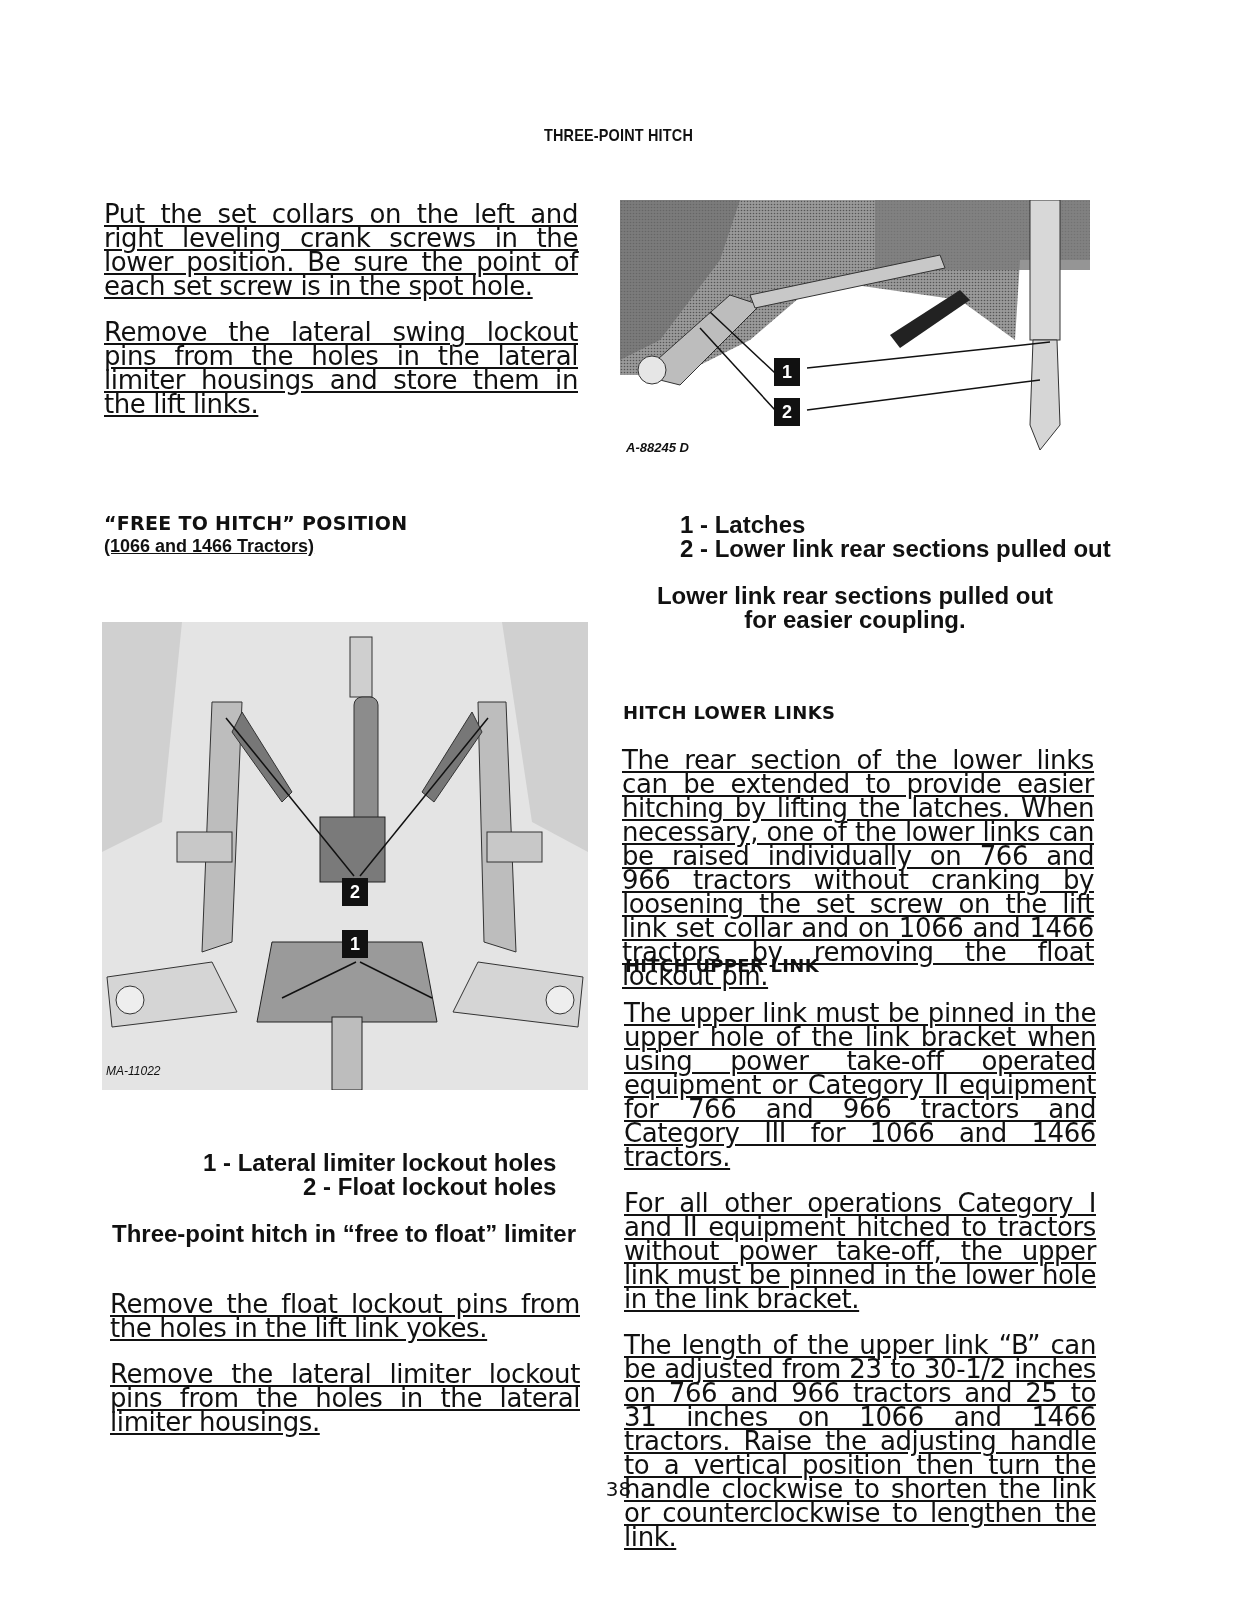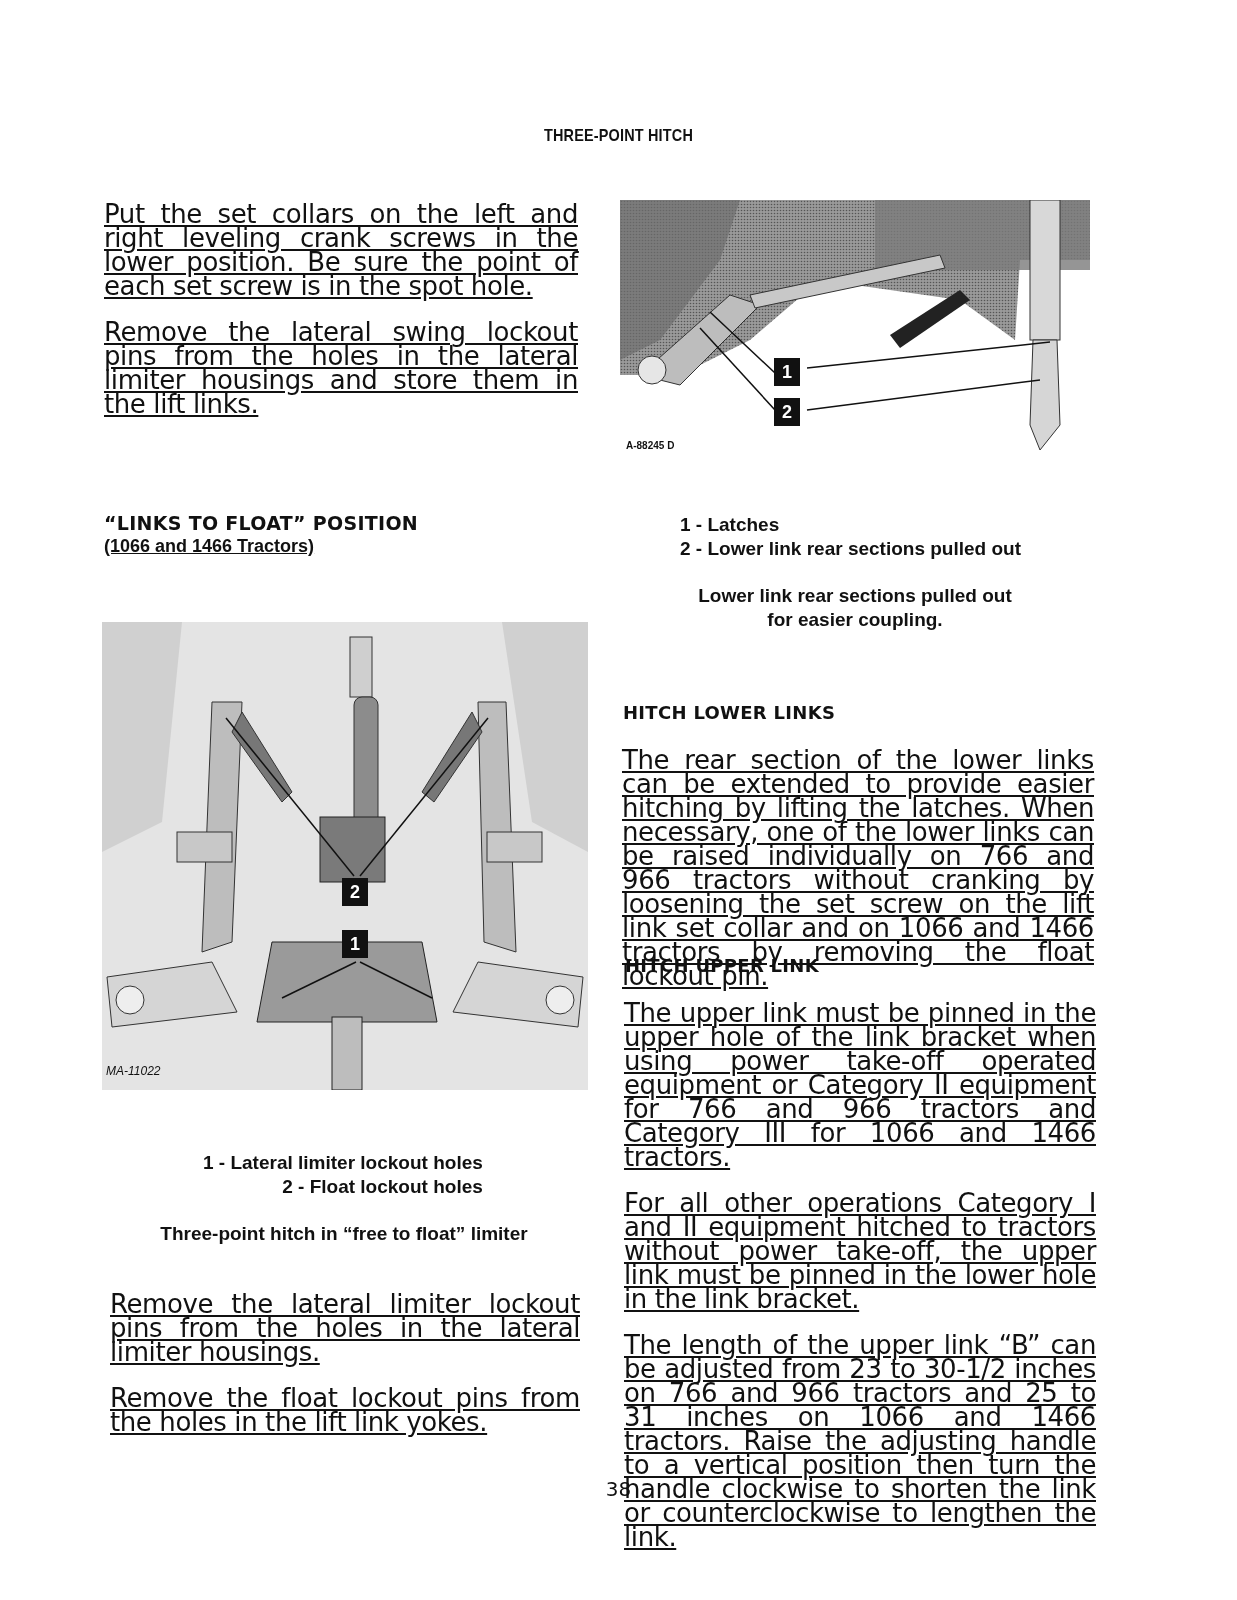--- a/index.html
+++ b/index.html
@@ -13,31 +13,31 @@
     font-family: "Liberation Sans", sans-serif; font-weight: bold; font-size: 17px;
     letter-spacing: 0.2px; transform: scaleX(0.85);
   }
   .para {
     font-size: 26px; line-height: 24px; text-align: justify;
     font-family: "DejaVu Sans", sans-serif; letter-spacing: -0.4px; text-decoration: underline;
   }
   .para p { margin: 0 0 22px 0; }
   .cond {
     font-family: "Liberation Sans", sans-serif; font-weight: bold;
-    font-size: 19px; line-height: 24px;
+    font-size: 24px; line-height: 24px;
   }
   .head2 {
     font-family: "DejaVu Sans", sans-serif; font-weight: bold; font-size: 18px;
     letter-spacing: 0.3px;
   }
   .photo {
     background: #cfcfcf; overflow: hidden;
   }
   .fig-label {
-    font-family: "Liberation Sans", sans-serif; font-size: 10px; font-weight: bold;
+    font-family: "Liberation Sans", sans-serif; font-size: 13px; font-style: italic; font-weight: bold;
   }
   .callout {
     position: absolute; width: 26px; height: 28px; background: #111; color: #fff;
     font-family: "Liberation Sans", sans-serif; font-weight: bold; font-size: 18px;
     display: flex; align-items: center; justify-content: center;
   }
   .center { text-align: center; }
   .pagenum {
     left: 0; width: 1237px; top: 1477px; text-align: center;
     font-family: "DejaVu Sans", sans-serif; font-size: 20px;
@@ -74,21 +74,21 @@
     <line x1="187" y1="168" x2="430" y2="142" stroke="#111" stroke-width="1.5"></line>
     <line x1="80" y1="128" x2="155" y2="210" stroke="#111" stroke-width="1.5"></line>
     <line x1="187" y1="210" x2="420" y2="180" stroke="#111" stroke-width="1.5"></line>
   </svg>
   <div class="callout" style="left:154px; top:158px;">1</div>
   <div class="callout" style="left:154px; top:198px;">2</div>
   <div class="abs fig-label" style="left:6px; top:240px;">A-88245 D</div>
 </div>
 
 <div class="abs" style="left:104px; top:512px;">
-  <div class="head2" style="font-size:19px;">“LINKS TO FLOAT” POSITION</div>
+  <div class="head2" style="font-size:19px;">“FREE TO HITCH” POSITION</div>
   <div class="cond" style="font-size:18px;text-decoration:underline;">(1066 and 1466 Tractors)</div>
 </div>
 
 <div class="abs cond" style="left:680px; top:513px;">
   <div>1 - Latches</div>
   <div>2 - Lower link rear sections pulled out</div>
 </div>
 <div class="abs cond center" style="left:620px; width:470px; top:584px;">
   <div>Lower link rear sections pulled out</div>
   <div>for easier coupling.</div>
@@ -132,22 +132,22 @@
 
 <div class="abs cond" style="left:203px; top:1151px;text-align:right;">
   <div>1 - Lateral limiter lockout holes</div>
   <div>2 - Float lockout holes</div>
 </div>
 <div class="abs cond center" style="left:104px; width:480px; top:1222px;">
   <div>Three-point hitch in “free to float” limiter</div>
 </div>
 
 <div class="abs para" style="left:110px; top:1292px; width:470px;">
+  <p>Remove the float lockout pins from the holes in the lift link yokes.</p>
   <p>Remove the lateral limiter lockout pins from the holes in the lateral limiter housings.</p>
-  <p>Remove the float lockout pins from the holes in the lift link yokes.</p>
 </div>
 
 <div class="abs head2" style="left:623px; top:702px;">HITCH LOWER LINKS</div>
 <div class="abs para" style="left:622px; top:748px; width:472px;">
   <p>The rear section of the lower links can be extended to provide easier hitching by lifting the latches. When necessary, one of the lower links can be raised individually on 766 and 966 tractors without cranking by loosening the set screw on the lift link set collar and on 1066 and 1466 tractors by removing the float lockout pin.</p>
 </div>
 
 <div class="abs head2" style="left:625px; top:955px;">HITCH UPPER LINK</div>
 <div class="abs para" style="left:624px; top:1001px; width:472px;">
   <p>The upper link must be pinned in the upper hole of the link bracket when using power take-off operated equipment or Category II equipment for 766 and 966 tractors and Category III for 1066 and 1466 tractors.</p>

